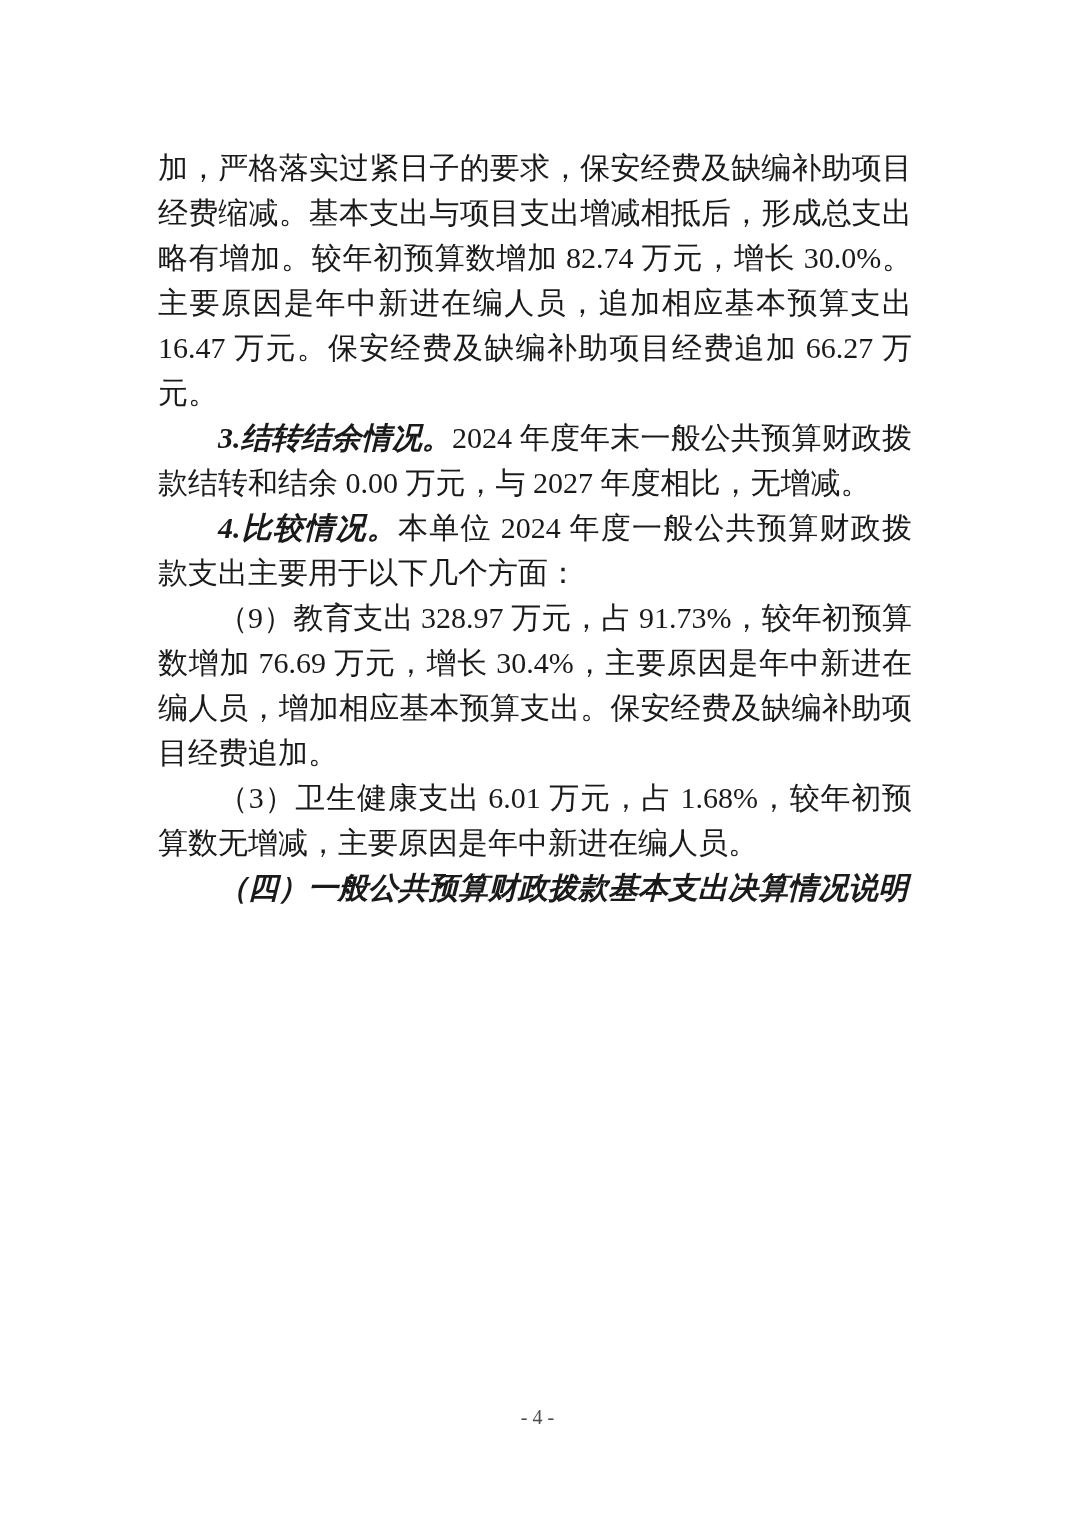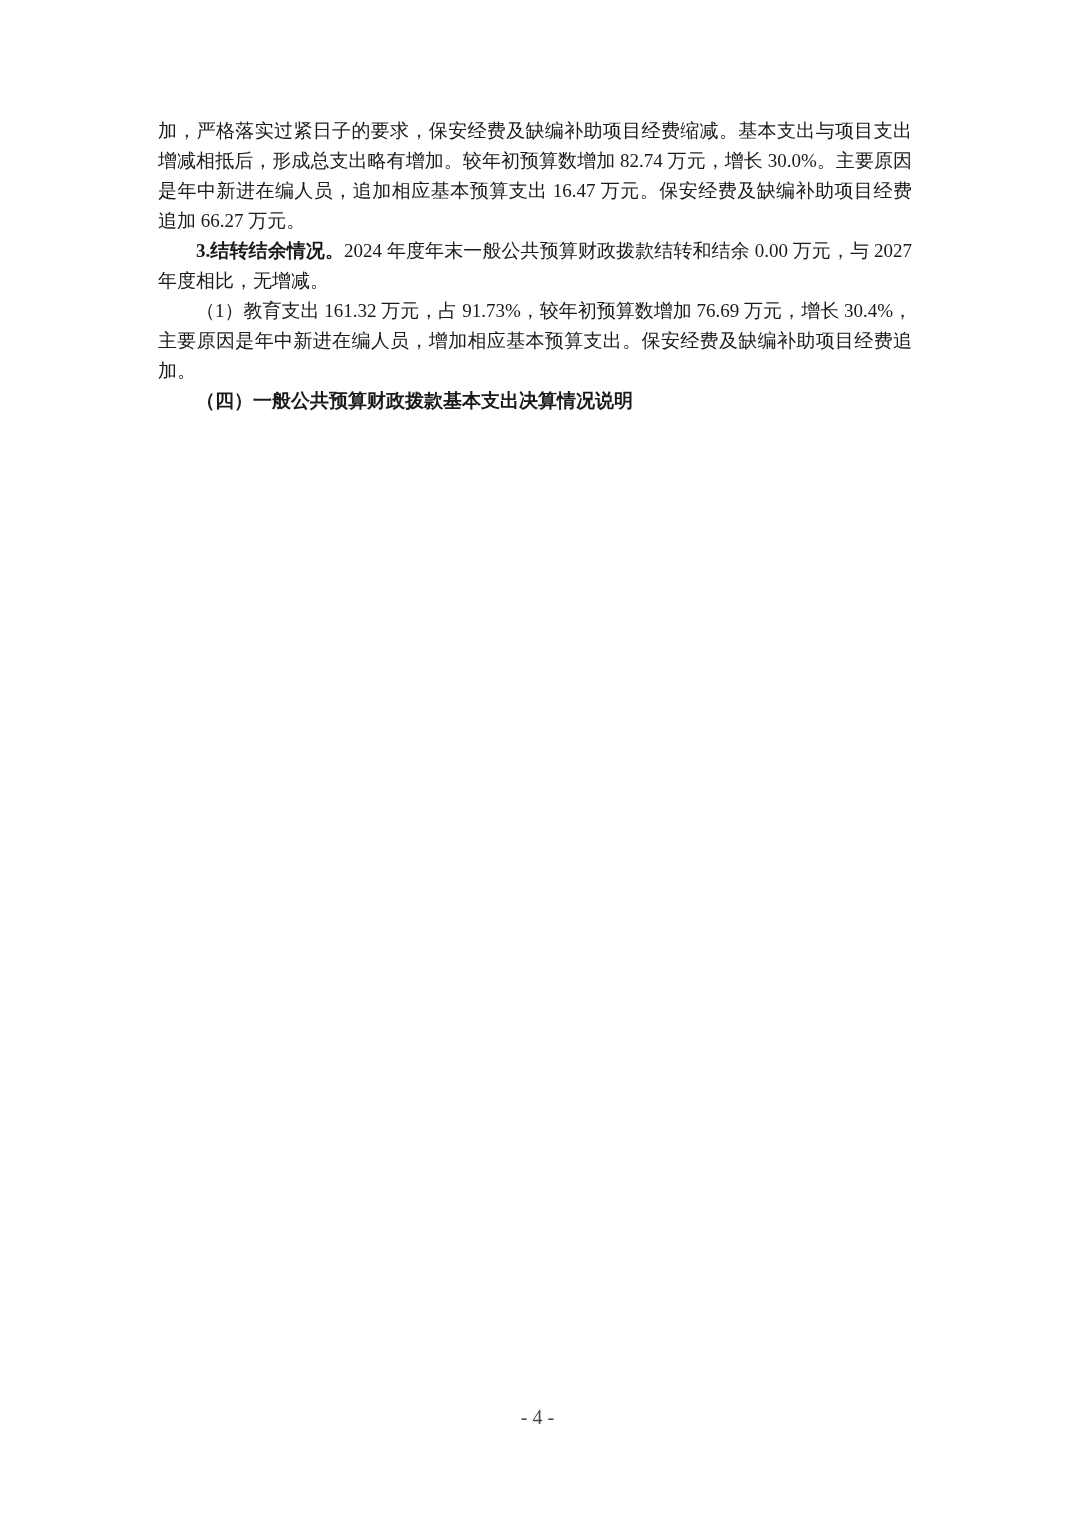--- a/index.html
+++ b/index.html
@@ -12,37 +12,38 @@
     width: 1075px;
     height: 1520px;
     background: #ffffff;
     overflow: hidden;
     font-family: "Liberation Serif", "DejaVu Serif", serif;
     color: #1a1a1a;
   }
   .content {
     position: absolute;
     left: 158px;
-    top: 116px;
+    top: 145px;
     width: 754px;
-    font-size: 19px;
-    line-height: 30px;
+    font-size: 30px;
+    line-height: 45px;
     text-align: justify;
     text-justify: inter-ideograph;
   }
   .para {
     margin: 0;
     padding: 0;
     text-indent: 2em;
   }
   .para.no-indent {
     text-indent: 0;
   }
   .bold-run {
     font-weight: bold;
+    font-style: italic;
   }
   .footer {
     position: absolute;
     left: 0;
     top: 1404px;
     width: 100%;
     text-align: center;
     font-size: 20px;
     line-height: 26px;
     color: #4a4a4a;
@@ -52,24 +53,26 @@
 </head>
 <body>
 
 <div class="page">
   <div class="content">
 
     <p class="para no-indent"><span>加，严格落实过紧日子的要求，保安经费及缺编补助项目经费缩减。基本支出与项目支出增减相抵后，形成总支出略有增加。较年初预算数增加 82.74 万元，增长 30.0%。主要原因是年中新进在编人员，追加相应基本预算支出 16.47 万元。保安经费及缺编补助项目经费追加 66.27 万元。</span></p>
 
     <p class="para"><span class="bold-run">3.结转结余情况。</span><span>2024 年度年末一般公共预算财政拨款结转和结余 0.00 万元，与 2027 年度相比，无增减。</span></p>
 
+    <p class="para"><span class="bold-run">4.比较情况。</span><span>本单位 2024 年度一般公共预算财政拨款支出主要用于以下几个方面：</span></p>
 
-    <p class="para"><span>（1）教育支出 161.32 万元，占 91.73%，较年初预算数增加 76.69 万元，增长 30.4%，主要原因是年中新进在编人员，增加相应基本预算支出。保安经费及缺编补助项目经费追加。</span></p>
+    <p class="para"><span>（9）教育支出 328.97 万元，占 91.73%，较年初预算数增加 76.69 万元，增长 30.4%，主要原因是年中新进在编人员，增加相应基本预算支出。保安经费及缺编补助项目经费追加。</span></p>
 
 
+    <p class="para"><span>（3）卫生健康支出 6.01 万元，占 1.68%，较年初预算数无增减，主要原因是年中新进在编人员。</span></p>
 
 
     <p class="para"><span class="bold-run">（四）一般公共预算财政拨款基本支出决算情况说明</span></p>
 
 
   </div>
 
   <div class="footer">- 4 -</div>
 </div>
 

